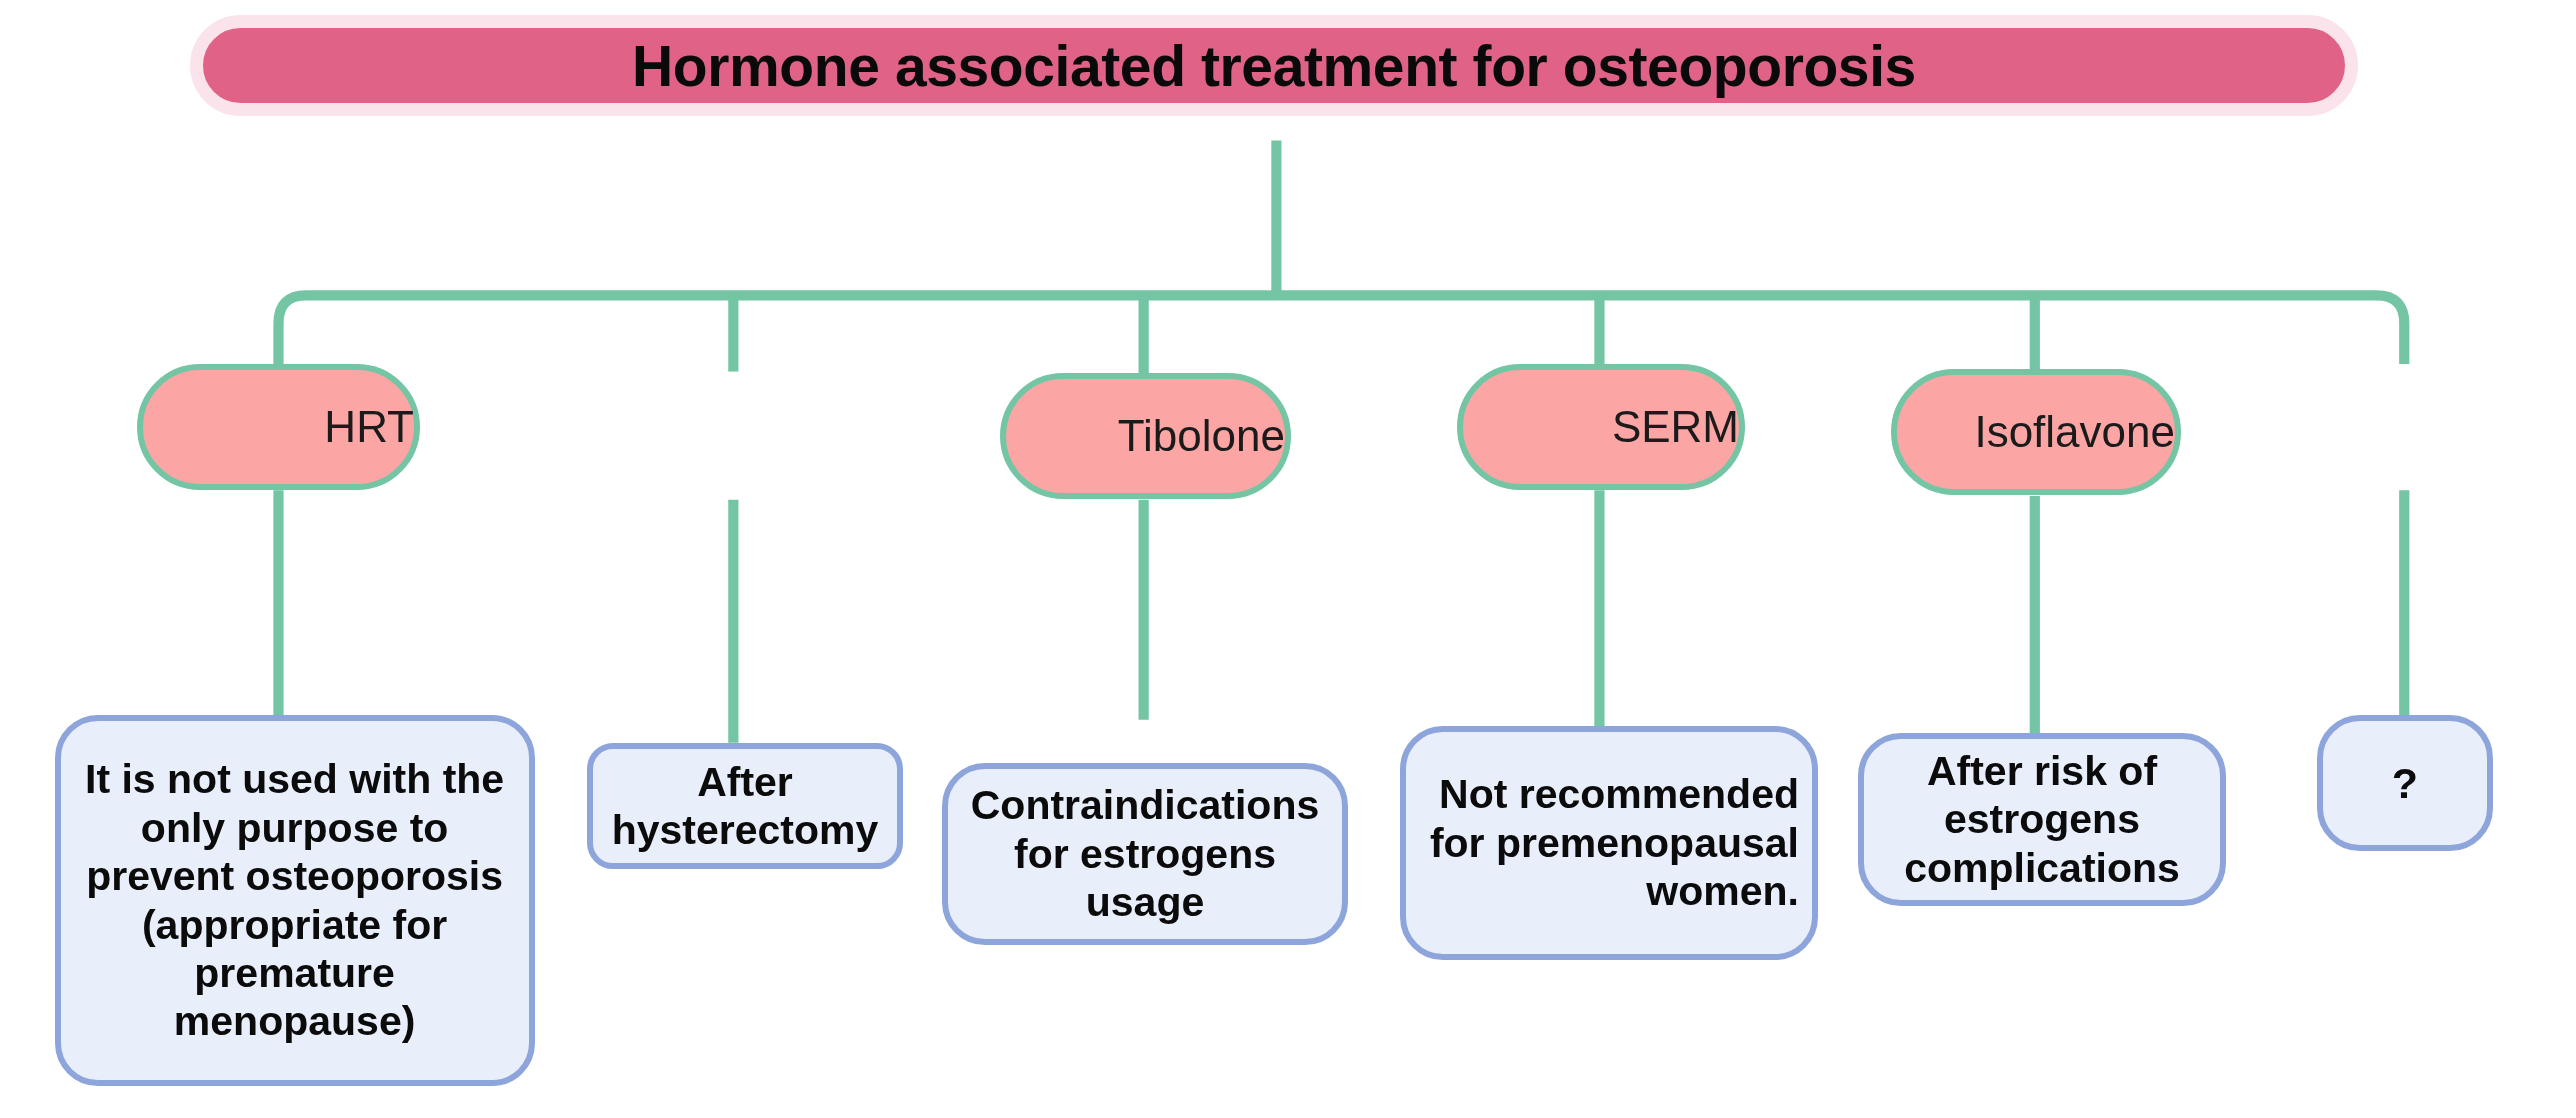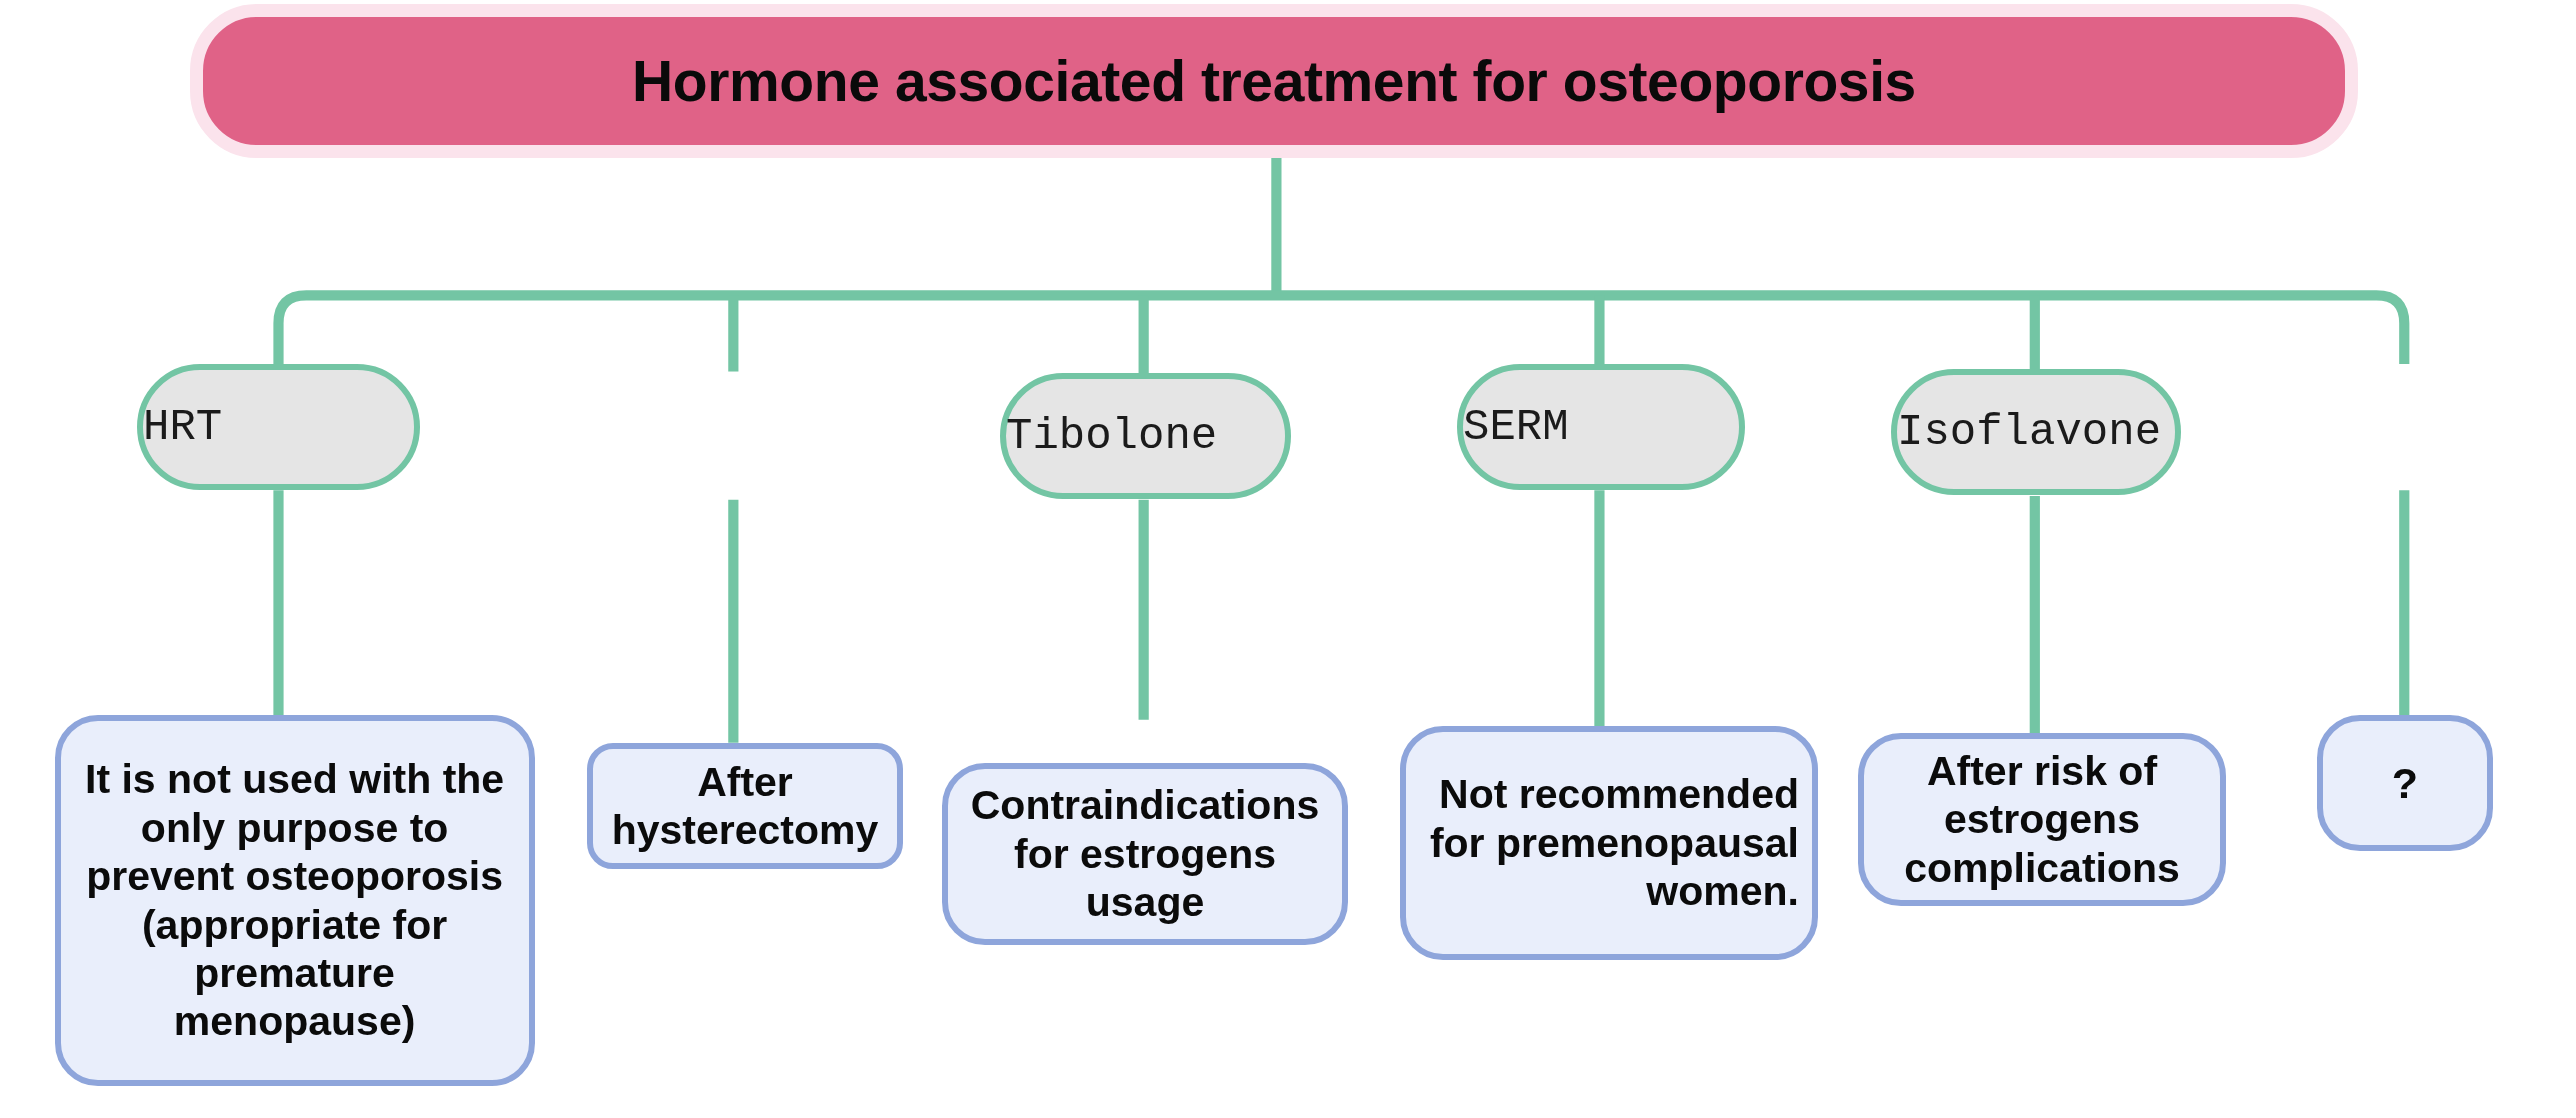--- a/index.html
+++ b/index.html
@@ -26,23 +26,23 @@
     top: 0;
     width: 2576px;
     height: 1119px;
     pointer-events: none;
   }
 
   
   .title-bar {
     position: absolute;
     left: 190px;
-    top: 4px;
+    top: 15px;
     width: 2168px;
-    height: 154px;
+    height: 101px;
     box-sizing: border-box;
     background: #e06287;
     border: 13px solid #fbe3ec;
     border-radius: 67px;
     display: flex;
     align-items: center;
     justify-content: center;
     z-index: 3;
   }
   .title-bar .title-text {
@@ -50,28 +50,27 @@
     font-weight: bold;
     color: #0a0a0a;
     letter-spacing: -0.4px;
     white-space: nowrap;
   }
 
   
   .gnode {
     position: absolute;
     box-sizing: border-box;
-    background: #e5e5e5;
+    background: #fca5a5;
     border: 6.5px solid #73c5a4;
     border-radius: 74px;
     display: flex;
     align-items: center;
-    justify-content: flex-start;
+    justify-content: flex-end;
     z-index: 3;
-    font-family: Liberation Mono, monospace;
   }
   .gnode .gnode-label {
     font-size: 44px;
     color: #1b1b1b;
     white-space: nowrap;
     line-height: 1.05;
   }
 
   
   .bnode {

